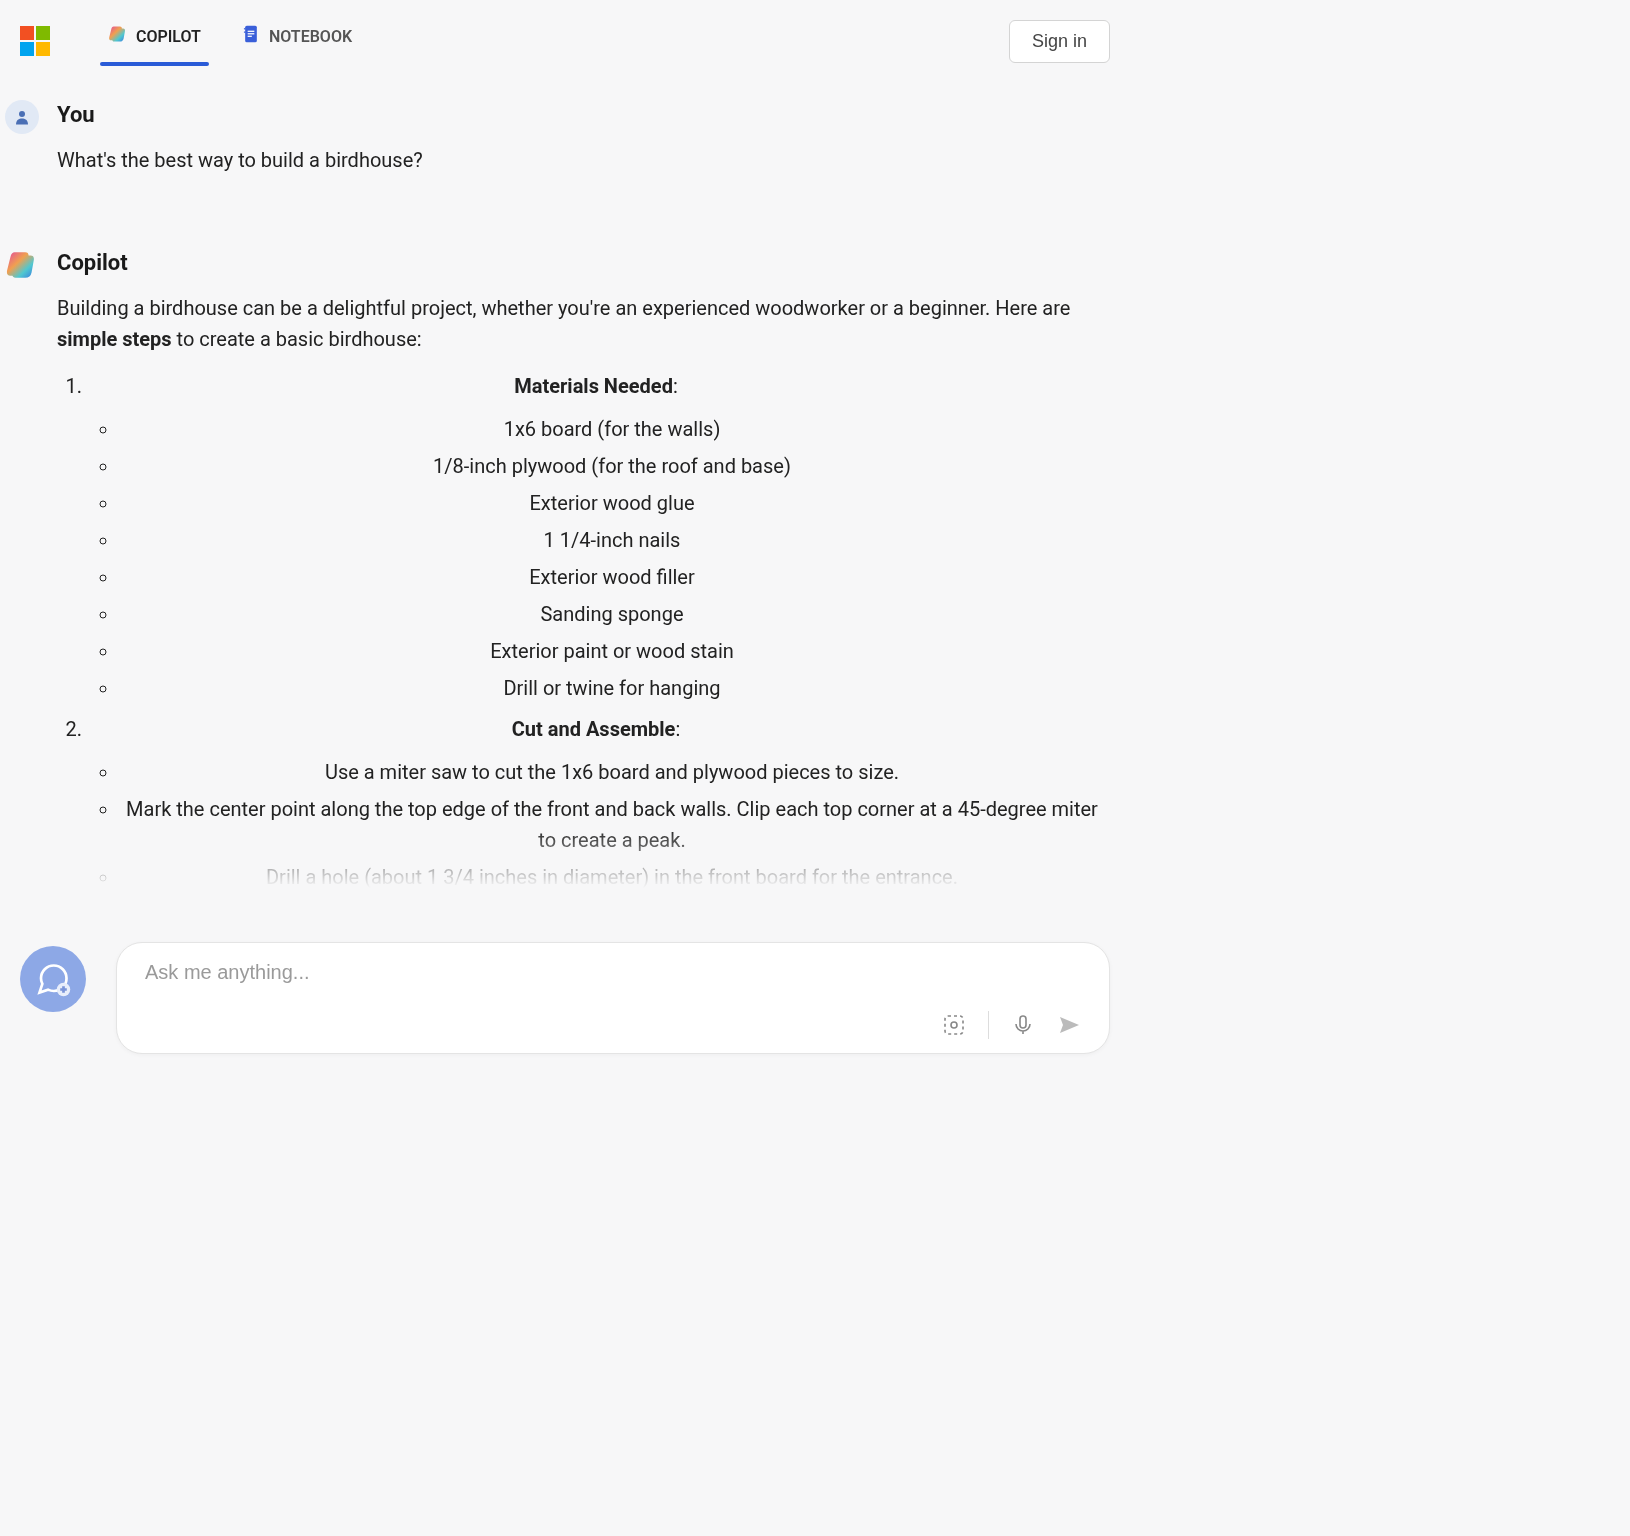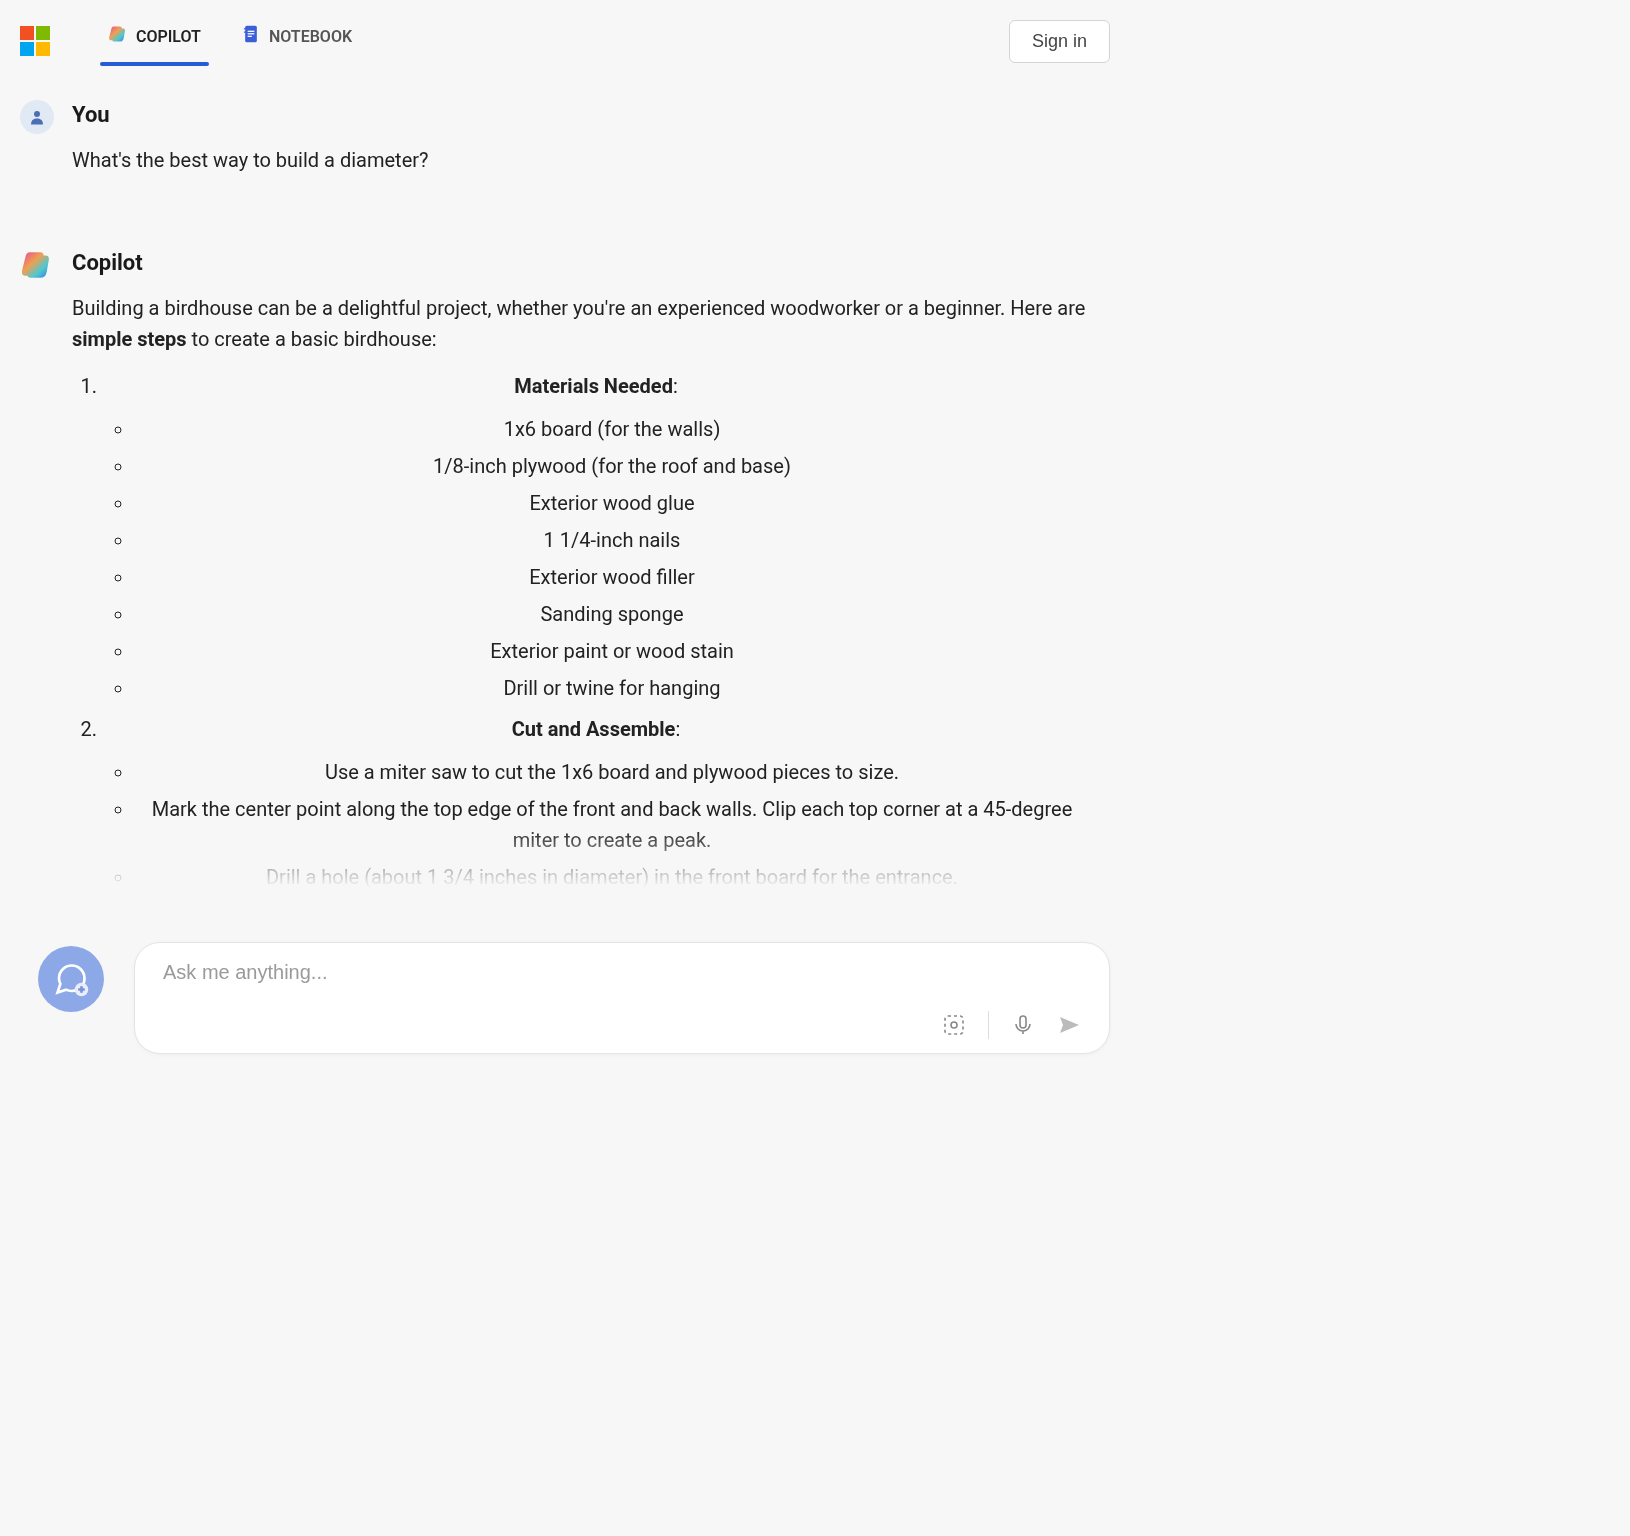--- a/index.html
+++ b/index.html
@@ -80,21 +80,21 @@
       padding: 10px 22px;
       border-radius: 6px;
       font-size: 18px;
       color: #444;
       cursor: pointer;
       margin-left: 16px;
     }
 
     
     .conversation {
-      padding: 0 20px;
+      padding: 0 5px;
       max-width: 1110px;
       height: 810px;
       overflow: hidden;
       position: relative;
     }
     .fade-bottom {
       position: absolute;
       bottom: 0;
       left: 0;
       right: 0;
@@ -159,21 +159,21 @@
       margin-top: 12px;
     }
     .msg-text ul li {
       margin-bottom: 6px;
     }
 
     
     .bottom-area {
       position: absolute;
       bottom: 10px;
-      left: 18px;
+      left: 0;
       right: 0;
       display: flex;
       align-items: flex-start;
       gap: 30px;
       padding: 0 20px;
     }
     .new-chat-btn {
       width: 66px;
       height: 66px;
       border-radius: 50%;
@@ -277,21 +277,21 @@
 
   <div class="msg">
     <div class="avatar user">
       <svg width="18" height="18" viewBox="0 0 24 24" fill="#4a6fb5">
         <circle cx="12" cy="8" r="4"></circle>
         <path d="M4 22 C4 16 8 14 12 14 C16 14 20 16 20 22 Z"></path>
       </svg>
     </div>
     <div class="msg-body">
       <div class="msg-name">You</div>
-      <div class="msg-text">What's the best way to build a diameter?</div>
+      <div class="msg-text">What's the best way to build a birdhouse?</div>
     </div>
   </div>
 
   <div class="msg copilot-msg">
     <div class="avatar copilot">
       <svg class="copilot-logo-big" viewBox="0 0 32 32">
         <defs>
           <linearGradient id="cpg2" x1="0" y1="0" x2="1" y2="1">
             <stop offset="0%" stop-color="#e44a9c"></stop>
             <stop offset="40%" stop-color="#f0a050"></stop>

